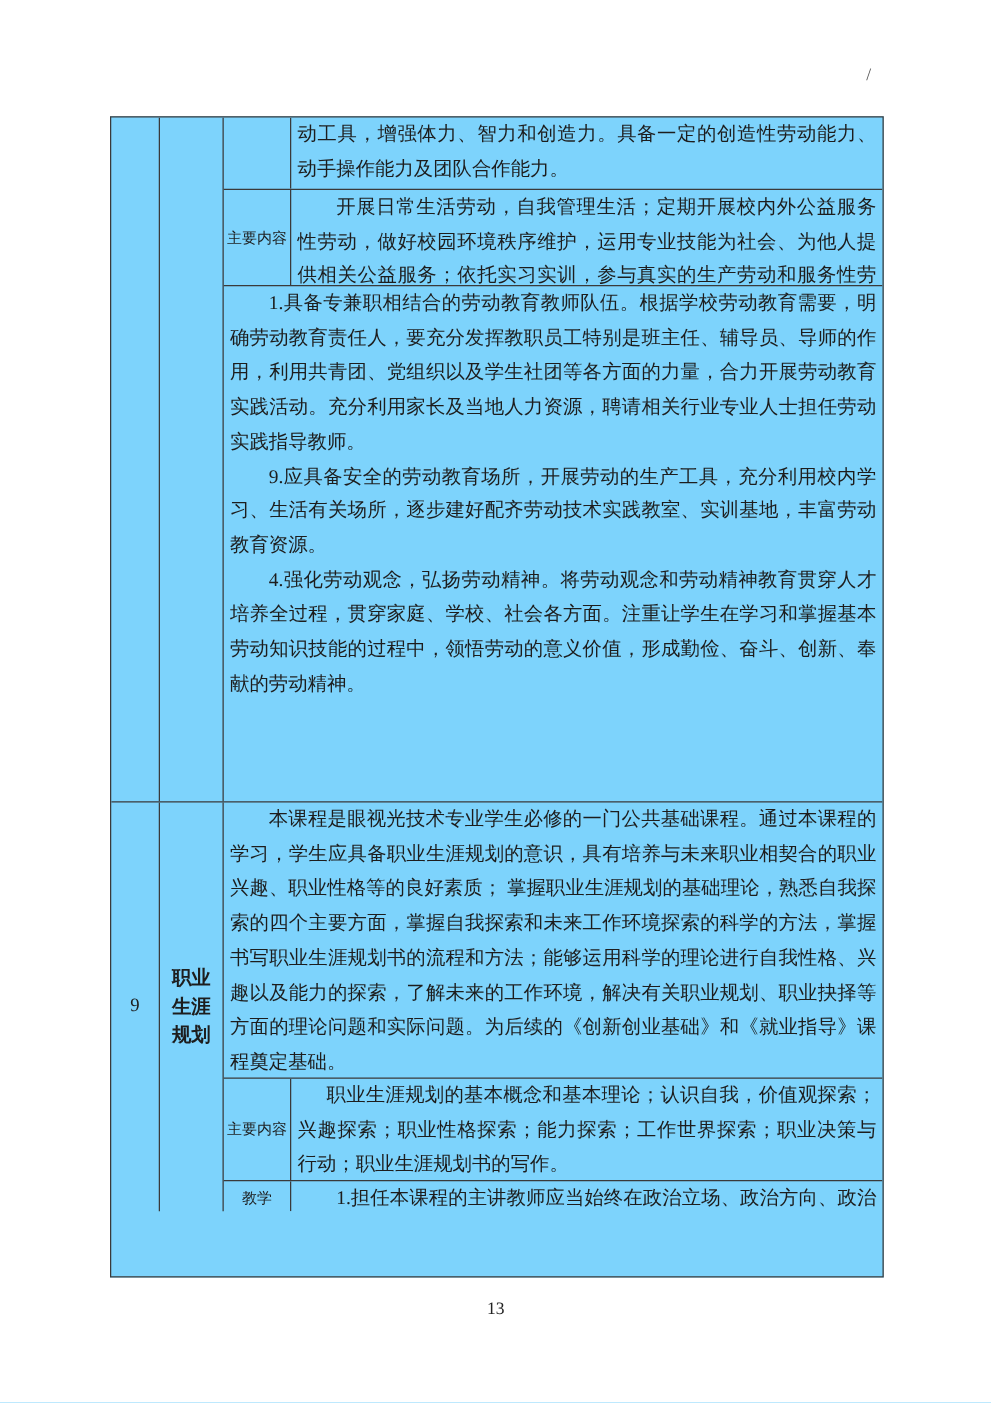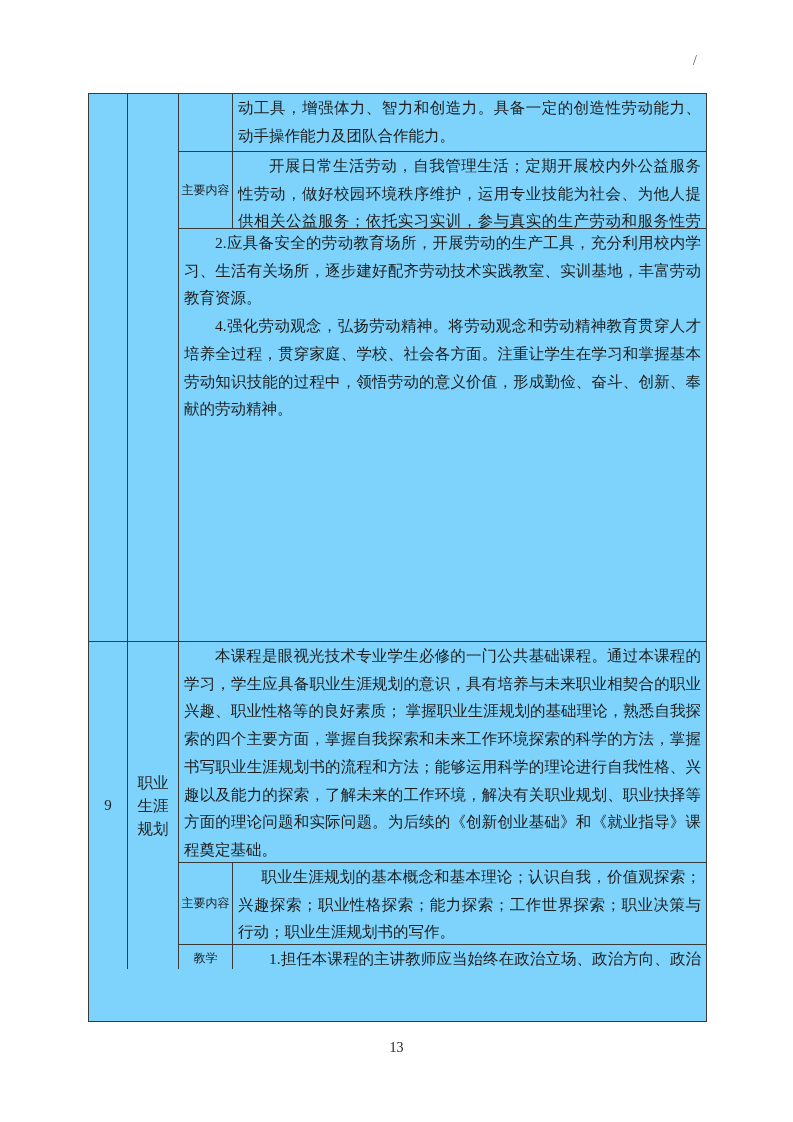--- a/index.html
+++ b/index.html
@@ -28,21 +28,21 @@
   .cell-num {
     width:39px; flex:none;
     border-right:1px solid #3a3a3a;
     display:flex; align-items:center; justify-content:center;
     font-size:15px;
   }
   .cell-course {
     width:51px; flex:none;
     border-right:1px solid #3a3a3a;
     display:flex; align-items:center; justify-content:center;
-    text-align:center; font-size:15.5px; line-height:23px; padding:2px;
+    text-align:center; font-size:15.5px; line-height:23px; padding:2px;font-weight:bold;
   }
   .rows { flex:1; display:flex; flex-direction:column; min-width:0; }
   .row { display:flex; flex:none; overflow:hidden; min-width:0; }
   .row + .row { border-top:1px solid #3a3a3a; }
   .cell-label {
     width:54px; flex:none;
     border-right:1px solid #3a3a3a;
     display:flex; align-items:center; justify-content:center;
     text-align:center; font-size:12px; line-height:23px; padding:2px;
   }
@@ -82,21 +82,22 @@
 
       <div class="row" style="height:77px">
         <div class="cell-label">主要内容</div>
         <div class="cell-content">
           <p class="para">开展日常生活劳动，自我管理生活；定期开展校内外公益服务性劳动，做好校园环境秩序维护，运用专业技能为社会、为他人提供相关公益服务；依托实习实训，参与真实的生产劳动和服务性劳动。</p>
         </div>
       </div>
 
       <div class="row" style="height:413px">
         <div class="cell-content">
-          <p class="para">2.应具备安全的劳动教育场所，开展劳动的生产工具，充分利用校内学习、生活有关场所，逐步建好配齐劳动技术实践教室、实训基地，丰富劳动教育资源。</p>
+          <p class="para">1.具备专兼职相结合的劳动教育教师队伍。根据学校劳动教育需要，明确劳动教育责任人，要充分发挥教职员工特别是班主任、辅导员、导师的作用，利用共青团、党组织以及学生社团等各方面的力量，合力开展劳动教育实践活动。充分利用家长及当地人力资源，聘请相关行业专业人士担任劳动实践指导教师。</p>
+          <p class="para">9.应具备安全的劳动教育场所，开展劳动的生产工具，充分利用校内学习、生活有关场所，逐步建好配齐劳动技术实践教室、实训基地，丰富劳动教育资源。</p>
           <p class="para">4.强化劳动观念，弘扬劳动精神。将劳动观念和劳动精神教育贯穿人才培养全过程，贯穿家庭、学校、社会各方面。注重让学生在学习和掌握基本劳动知识技能的过程中，领悟劳动的意义价值，形成勤俭、奋斗、创新、奉献的劳动精神。</p>
         </div>
       </div>
 
 
     </div>
   </div>
 
   <div class="section">
     <div class="cell-num">9</div>

